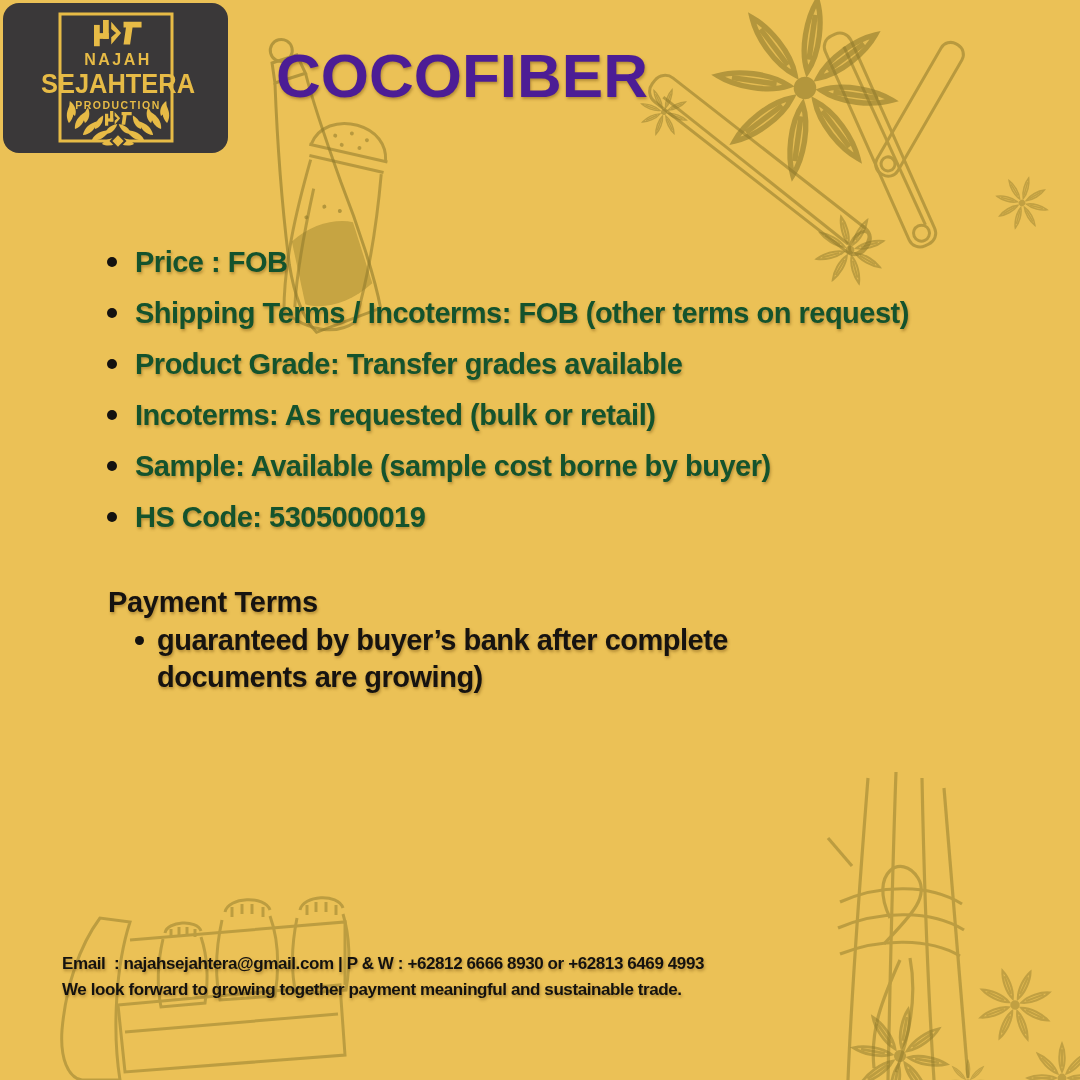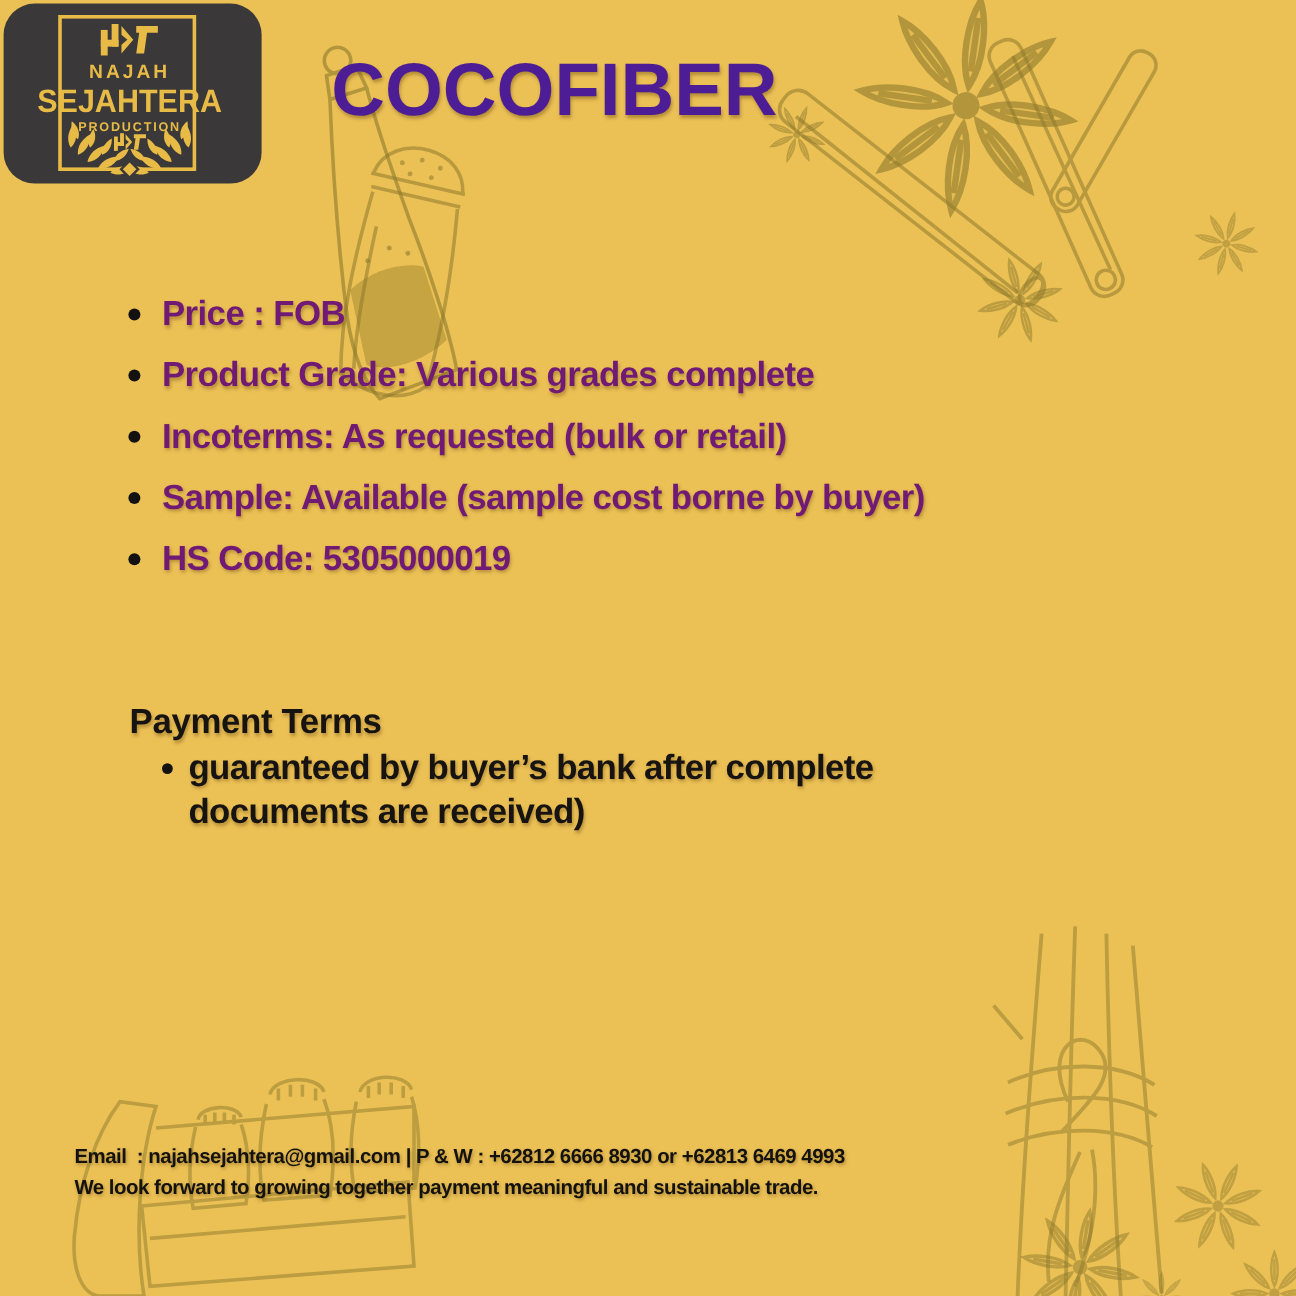--- a/index.html
+++ b/index.html
@@ -8,33 +8,33 @@
     background:#EBC156;
     font-family:"Liberation Sans", sans-serif;
   }
   svg text{font-family:"Liberation Sans", sans-serif;}
   .decor{position:absolute;left:0;top:0;z-index:1;pointer-events:none;}
   .txt-shadow{text-shadow:1px 2px 3px rgba(110,75,15,.45);}
 
   
   .logo-panel{
     position:absolute;left:3px;top:3px;width:215px;height:150px;
-    background:#3A3839;border-radius:26px;z-index:3;
+    background:#3A3839;border-radius:16px;z-index:3;padding-left:10px;
   }
 
   
   .title{
     position:absolute;left:276px;top:40px;z-index:3;
     font-size:62px;font-weight:bold;letter-spacing:0px;color:#4c1d95;
   }
 
   
   .details{
     position:absolute;left:104px;top:246px;z-index:2;margin:0;padding:0;
-    font-size:29px;font-weight:bold;color:#701a75;letter-spacing:-0.5px;
+    font-size:29px;font-weight:bold;color:#14532d;letter-spacing:-0.5px;
   }
   .details li{
     list-style:none;margin:0 0 19px 0;padding-left:31px;position:relative;
     line-height:32px;white-space:nowrap;
   }
   .details li::before{
     content:'';position:absolute;left:3px;top:11px;width:10px;height:10px;
     border-radius:50%;background:#141210;
   }
 
@@ -227,32 +227,33 @@
         <rect x="99" y="132" width="12" height="12" transform="rotate(45 105 138)" fill="#3A3839"></rect>
         <rect x="101" y="134" width="8" height="8" transform="rotate(45 105 138)" fill="#E7BB46"></rect>
       </g>
     </svg>
   </div>
 
   <div class="title txt-shadow">COCOFIBER</div>
 
   <ul class="details txt-shadow">
     <li>Price : FOB</li>
-    <li>Product Grade: Various grades complete</li>
+    <li>Shipping Terms / Incoterms: FOB (other terms on request)</li>
+    <li>Product Grade: Transfer grades available</li>
     <li>Incoterms: As requested (bulk or retail)</li>
     <li>Sample: Available (sample cost borne by buyer)</li>
     <li>HS Code: 5305000019</li>
   </ul>
 
   <div class="payment-heading txt-shadow">Payment Terms</div>
 
   <ul class="payment txt-shadow">
     <li>
       <div>guaranteed by buyer’s bank after complete</div>
-      <div>documents are received)</div>
+      <div>documents are growing)</div>
     </li>
   </ul>
 
   <div class="footer txt-shadow">
     <div class="keep-space">Email  : najahsejahtera@gmail.com | P &amp; W : +62812 6666 8930 or +62813 6469 4993</div>
     <div class="keep-space">We look forward to growing together payment meaningful and sustainable trade.</div>
   </div>
 
 </div>
 

